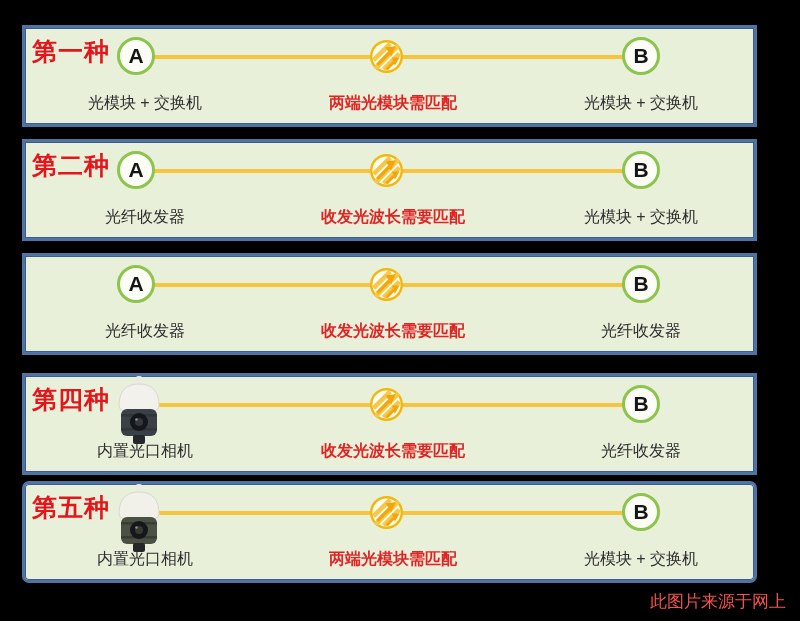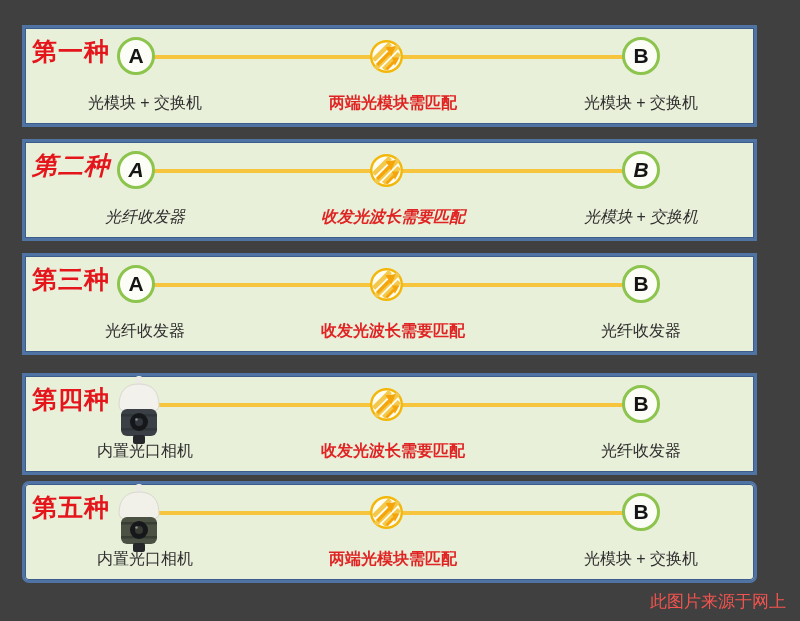--- a/index.html
+++ b/index.html
@@ -1,25 +1,25 @@
 <!DOCTYPE html>
 <html><head>
 <meta charset="utf-8">
 <style>
   * { margin:0; padding:0; box-sizing:border-box; }
   html,body { width:800px; height:621px; background:#ffffff; overflow:hidden;
               font-family:"Liberation Sans","DejaVu Sans",sans-serif; }
-  .stage { position:relative; width:800px; height:621px; background:#404040; }
+  .stage { position:relative; width:800px; height:621px; background:#000000; }
 
   .panel {
     position:absolute; left:22px; width:735px; height:102px;
     background:#e9f0da; border:3px solid #4f74a4;
     box-shadow:0 0 0 1px #3c5d8c inset;
   }
-  .p1 { top:25px; } .p2 { top:139px;font-style:italic; } .p3 { top:253px; } .p4 { top:367px;margin-top:6px; } .p5 { top:481px;border-radius:7px; }
+  .p1 { top:25px; } .p2 { top:139px; } .p3 { top:253px; } .p4 { top:367px;margin-top:6px; } .p5 { top:481px;border-radius:7px; }
 
   .panel-title {
     position:absolute; left:7px; top:7px;
     font-size:25px; font-weight:bold; color:#e5151c; letter-spacing:1px;
   }
 
   .wire { position:absolute; top:27px; height:4px; background:#f6c53d; border-radius:2px; }
   .wire-node   { left:110px; width:506px; }
   .wire-camera { left:130px; width:486px; }
 
@@ -99,21 +99,20 @@
     </div>
     <div class="node node-b">
         <span>B</span>
       </div>
     <div class="lab lab-left">光纤收发器</div>
     <div class="lab lab-center">收发光波长需要匹配</div>
     <div class="lab lab-right">光模块 + 交换机</div>
   </div>
 
   <div class="panel p3">
-    <div class="panel-title">第三种</div>
     <div class="wire wire-node"></div>
     <div class="node node-a">
         <span>A</span>
       </div>
     <div class="splice">
       <svg viewBox="0 0 40 40" width="37" height="37">
         <circle cx="20" cy="20" r="16.5" fill="#fffdf1" stroke="#f3b70a" stroke-width="2.6"></circle>
         <path d="M6 24 L24 6" stroke="#f3c84b" stroke-width="5" fill="none"></path>
         <path d="M8 33 L33 8" stroke="#f3c84b" stroke-width="5" fill="none"></path>
         <path d="M17 34 L34 17" stroke="#f3c84b" stroke-width="5" fill="none"></path>

